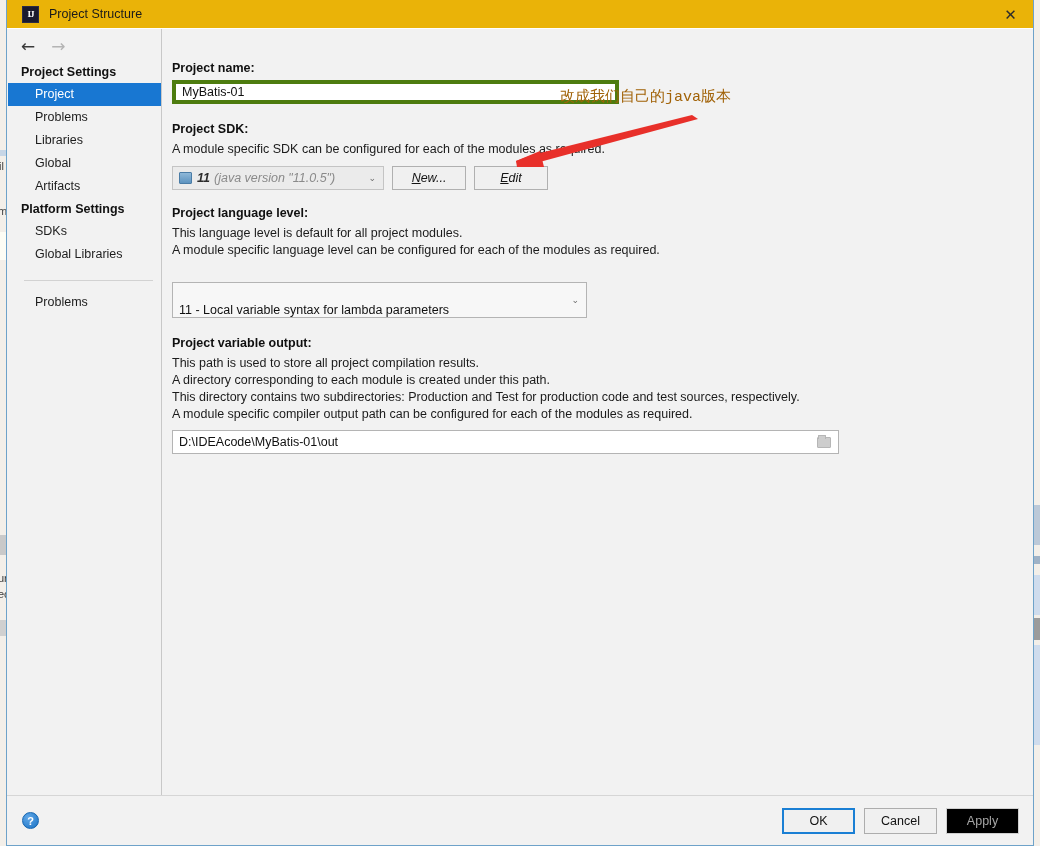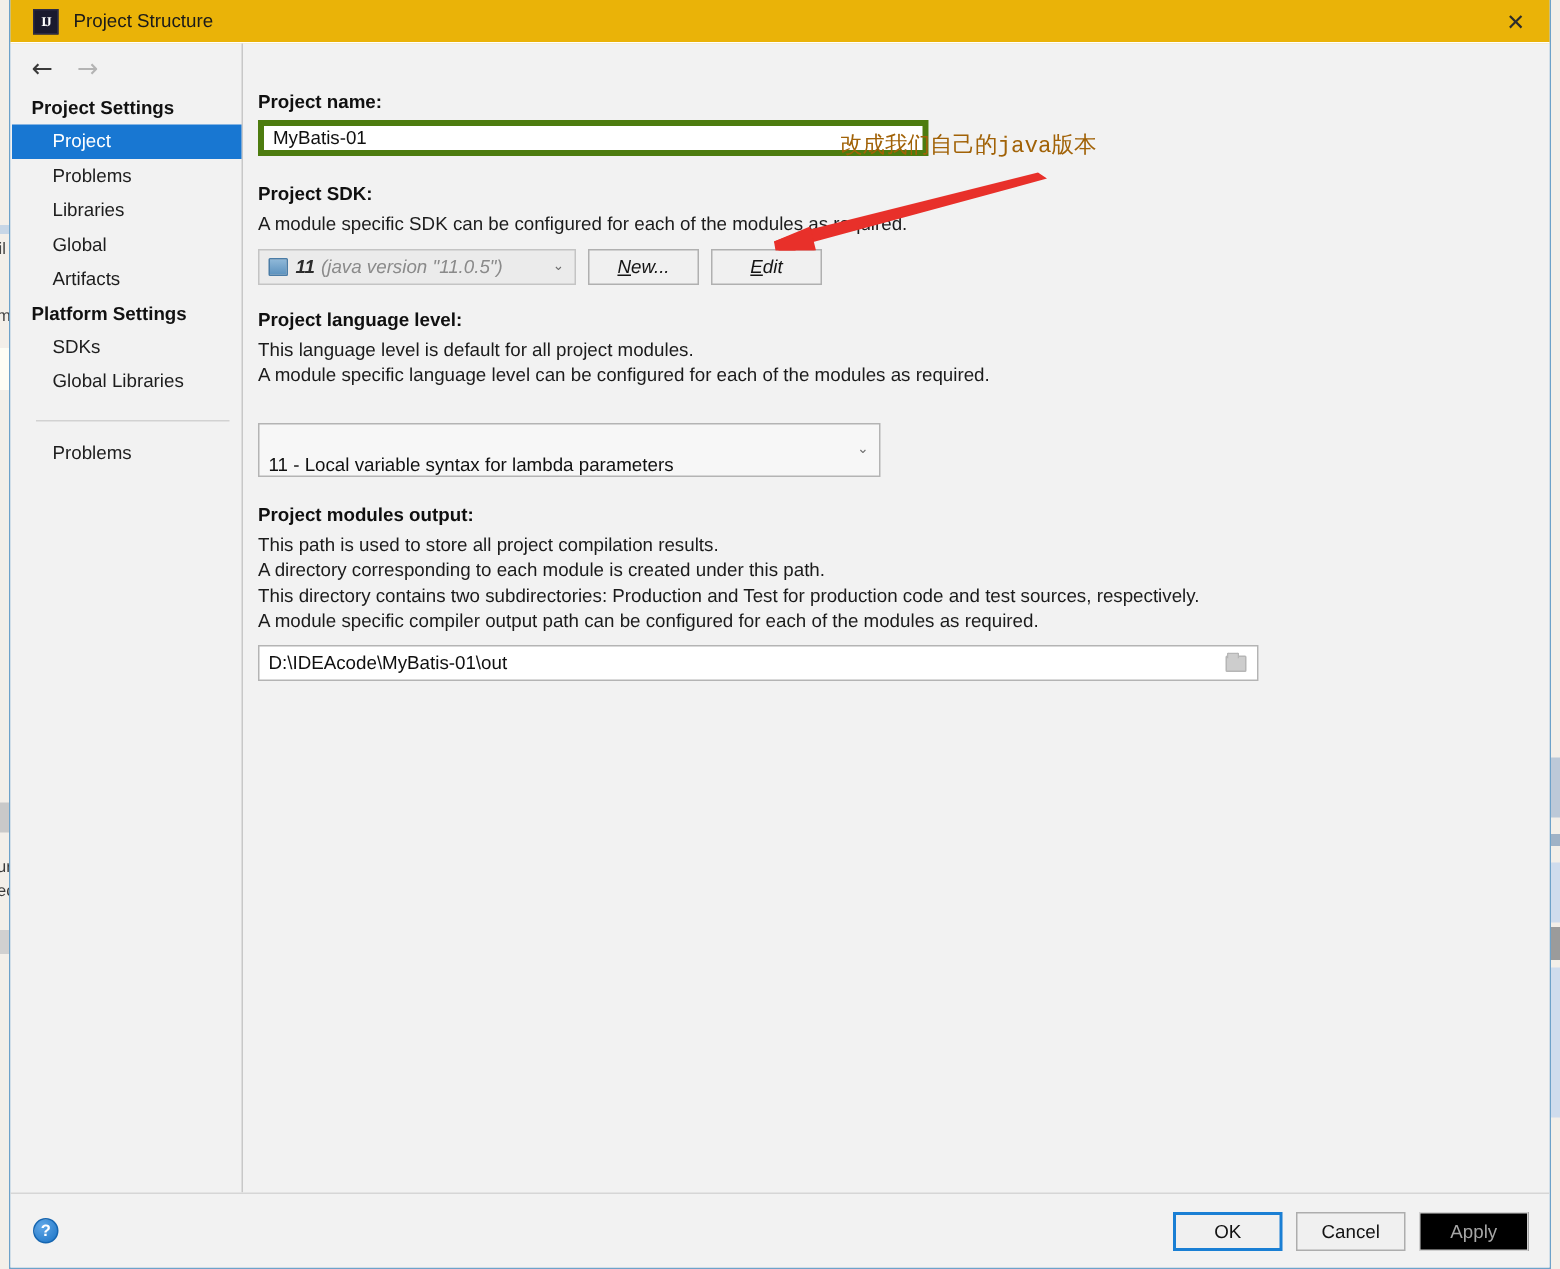--- a/index.html
+++ b/index.html
@@ -297,21 +297,21 @@
         <div class="sec-label">Project language level:</div>
         <p class="desc">This language level is default for all project modules.</p>
         <p class="desc">A module specific language level can be configured for each of the modules as required.</p>
         <div id="lang-combo">
           <span>11 - Local variable syntax for lambda parameters</span>
           <span class="combo-caret">⌄</span>
         </div>
       </div>
 
       <div class="block" style="margin-top:18px;">
-        <div class="sec-label">Project modules output:</div>
+        <div class="sec-label">Project variable output:</div>
         <p class="desc">This path is used to store all project compilation results.</p>
         <p class="desc">A directory corresponding to each module is created under this path.</p>
         <p class="desc">This directory contains two subdirectories: Production and Test for production code and test sources, respectively.</p>
         <p class="desc">A module specific compiler output path can be configured for each of the modules as required.</p>
         <div id="out-field">
           <span id="out-text">D:\IDEAcode\MyBatis-01\out</span>
           <span id="browse-btn">
             <span class="folder-ico"></span>
           </span>
         </div>

